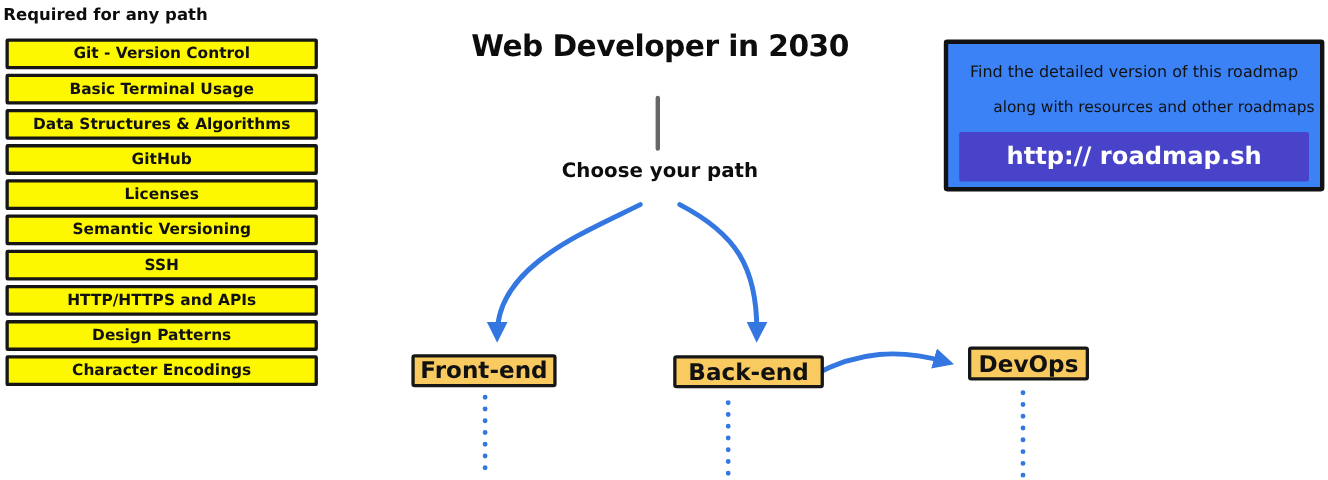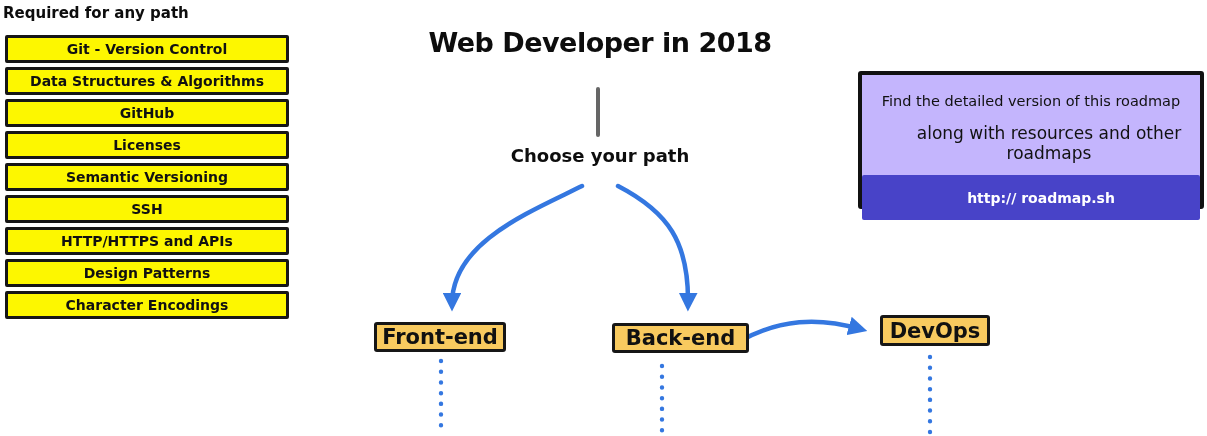--- a/index.html
+++ b/index.html
@@ -33,51 +33,51 @@
     position:absolute; box-sizing:border-box;
     background:#F8CA5F; border:3px solid #161616; border-radius:3px;
     display:flex; align-items:center; justify-content:center;
     font-size:21px; font-weight:bold; color:#111; cursor:pointer;
   }
   .node-frontend { left:374px; top:322px; width:132px; height:30px; }
   .node-backend  { left:612px; top:323px; width:137px; height:30px; }
   .node-devops   { left:880px; top:315px; width:110px; height:31px; }
   .info-box {
     position:absolute; left:858px; top:36px; width:346px; height:138px;
-    box-sizing:border-box; background:#c4b5fd; border:4px solid #111; border-radius:3px;
+    box-sizing:border-box; background:#3b82f6; border:4px solid #111; border-radius:3px;
     text-align:center;
-    margin-top:35px;
   }
   .info-line1 { margin-top:16px; font-size:14.5px; line-height:20px; color:#111; }
-  .info-line2 { margin-top:12px; font-size:17px; line-height:20px; color:#111;padding-left:36px; }
+  .info-line2 { margin-top:12px; font-size:14px; line-height:20px; color:#111;padding-left:36px; }
   .roadmap-button {
     margin:12px auto 0; width:318px; height:45px; background:#4843C8; border-radius:2px;
     display:flex; align-items:center; justify-content:center;
-    color:#ffffff; font-weight:bold; font-size:14px; cursor:pointer;padding-left:20px;
+    color:#ffffff; font-weight:bold; font-size:22px; cursor:pointer;
   }
 </style>
 </head>
 <body>
 
 <div class="canvas">
 
   <div class="left-header">Required for any path</div>
   <div class="req-list">
     <div class="req-box">Git - Version Control</div>
+    <div class="req-box">Basic Terminal Usage</div>
     <div class="req-box">Data Structures &amp; Algorithms</div>
     <div class="req-box">GitHub</div>
     <div class="req-box">Licenses</div>
     <div class="req-box">Semantic Versioning</div>
     <div class="req-box">SSH</div>
     <div class="req-box">HTTP/HTTPS and APIs</div>
     <div class="req-box">Design Patterns</div>
     <div class="req-box">Character Encodings</div>
   </div>
 
-  <div class="main-title">Web Developer in 2018</div>
+  <div class="main-title">Web Developer in 2030</div>
   <div class="choose-label">Choose your path</div>
 
   <svg class="overlay-svg" viewBox="0 0 1207 436" xmlns="http://www.w3.org/2000/svg">
     <defs>
       <marker id="ah" viewBox="0 0 10 10" refX="6" refY="5" markerWidth="4.2" markerHeight="4.2" orient="auto-start-reverse">
         <path d="M0,0 L10,5 L0,10 z" fill="#3477E0"></path>
       </marker>
     </defs>
     <path d="M598,89 L598,135" stroke="#666666" stroke-width="4" fill="none" stroke-linecap="round"></path>
     <path d="M582,186 C530,212 452,242 452,304" stroke="#3477E0" stroke-width="4.5" fill="none" stroke-linecap="round" marker-end="url(#ah)"></path>

